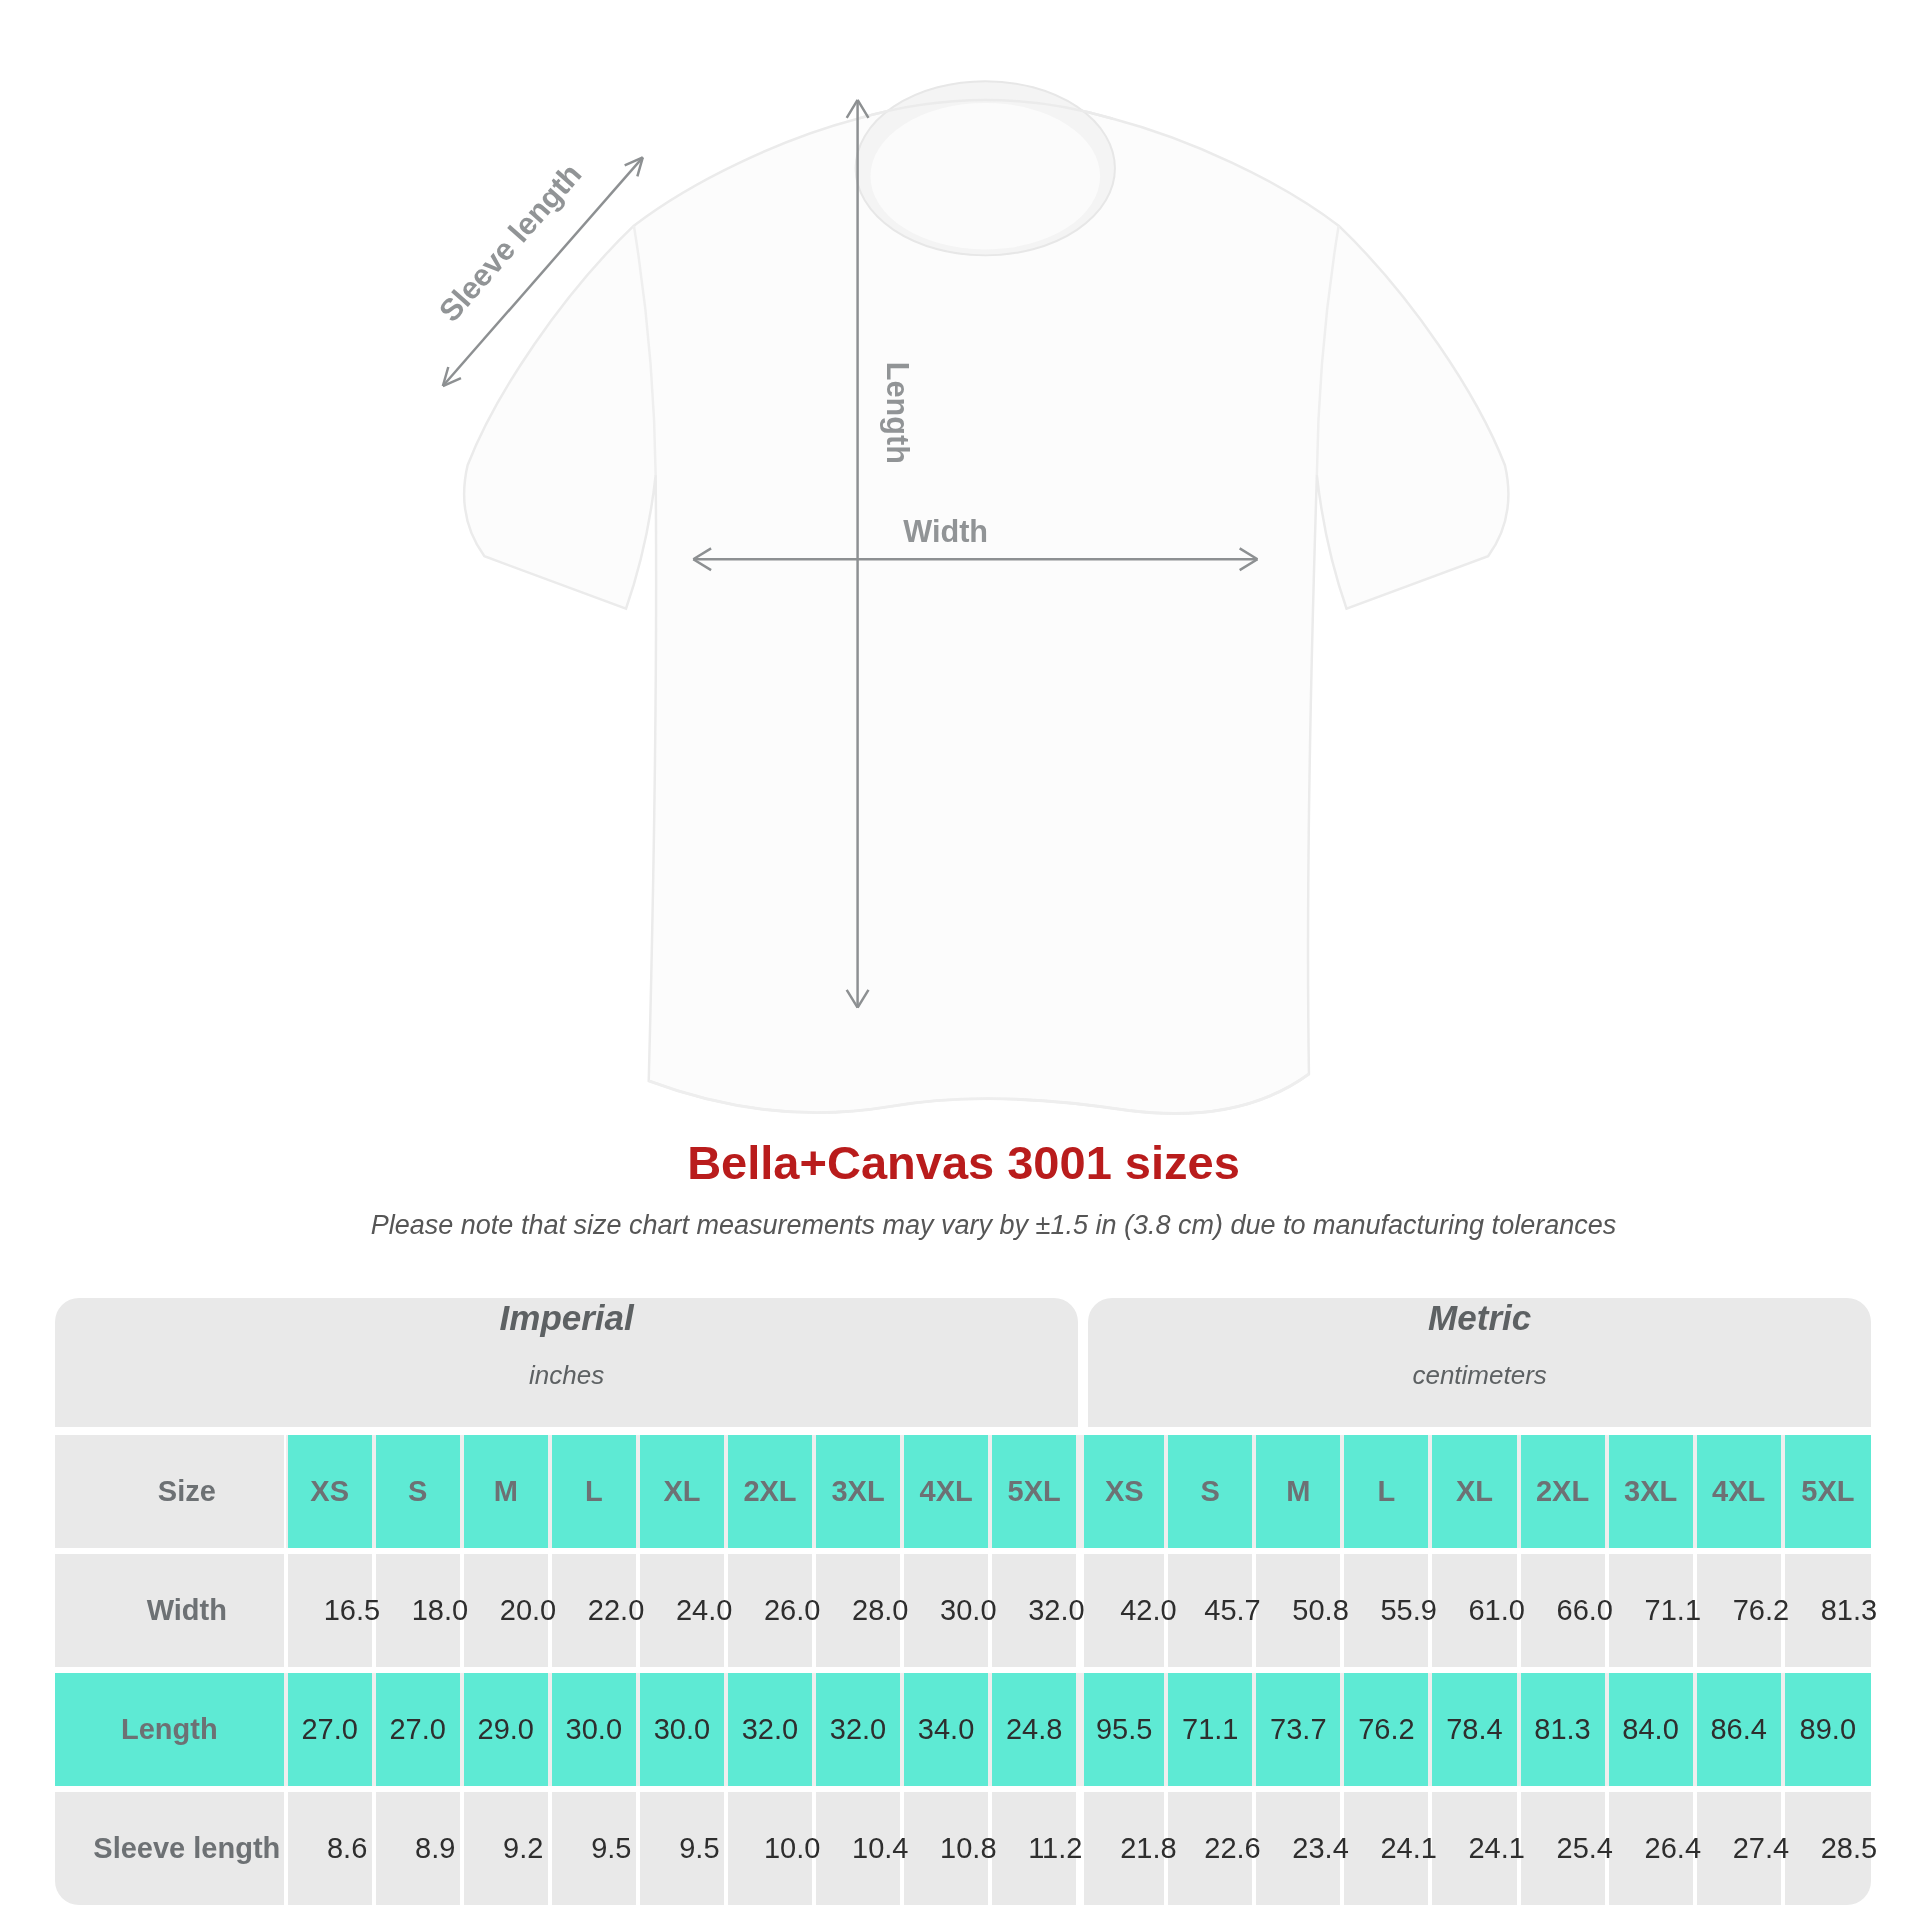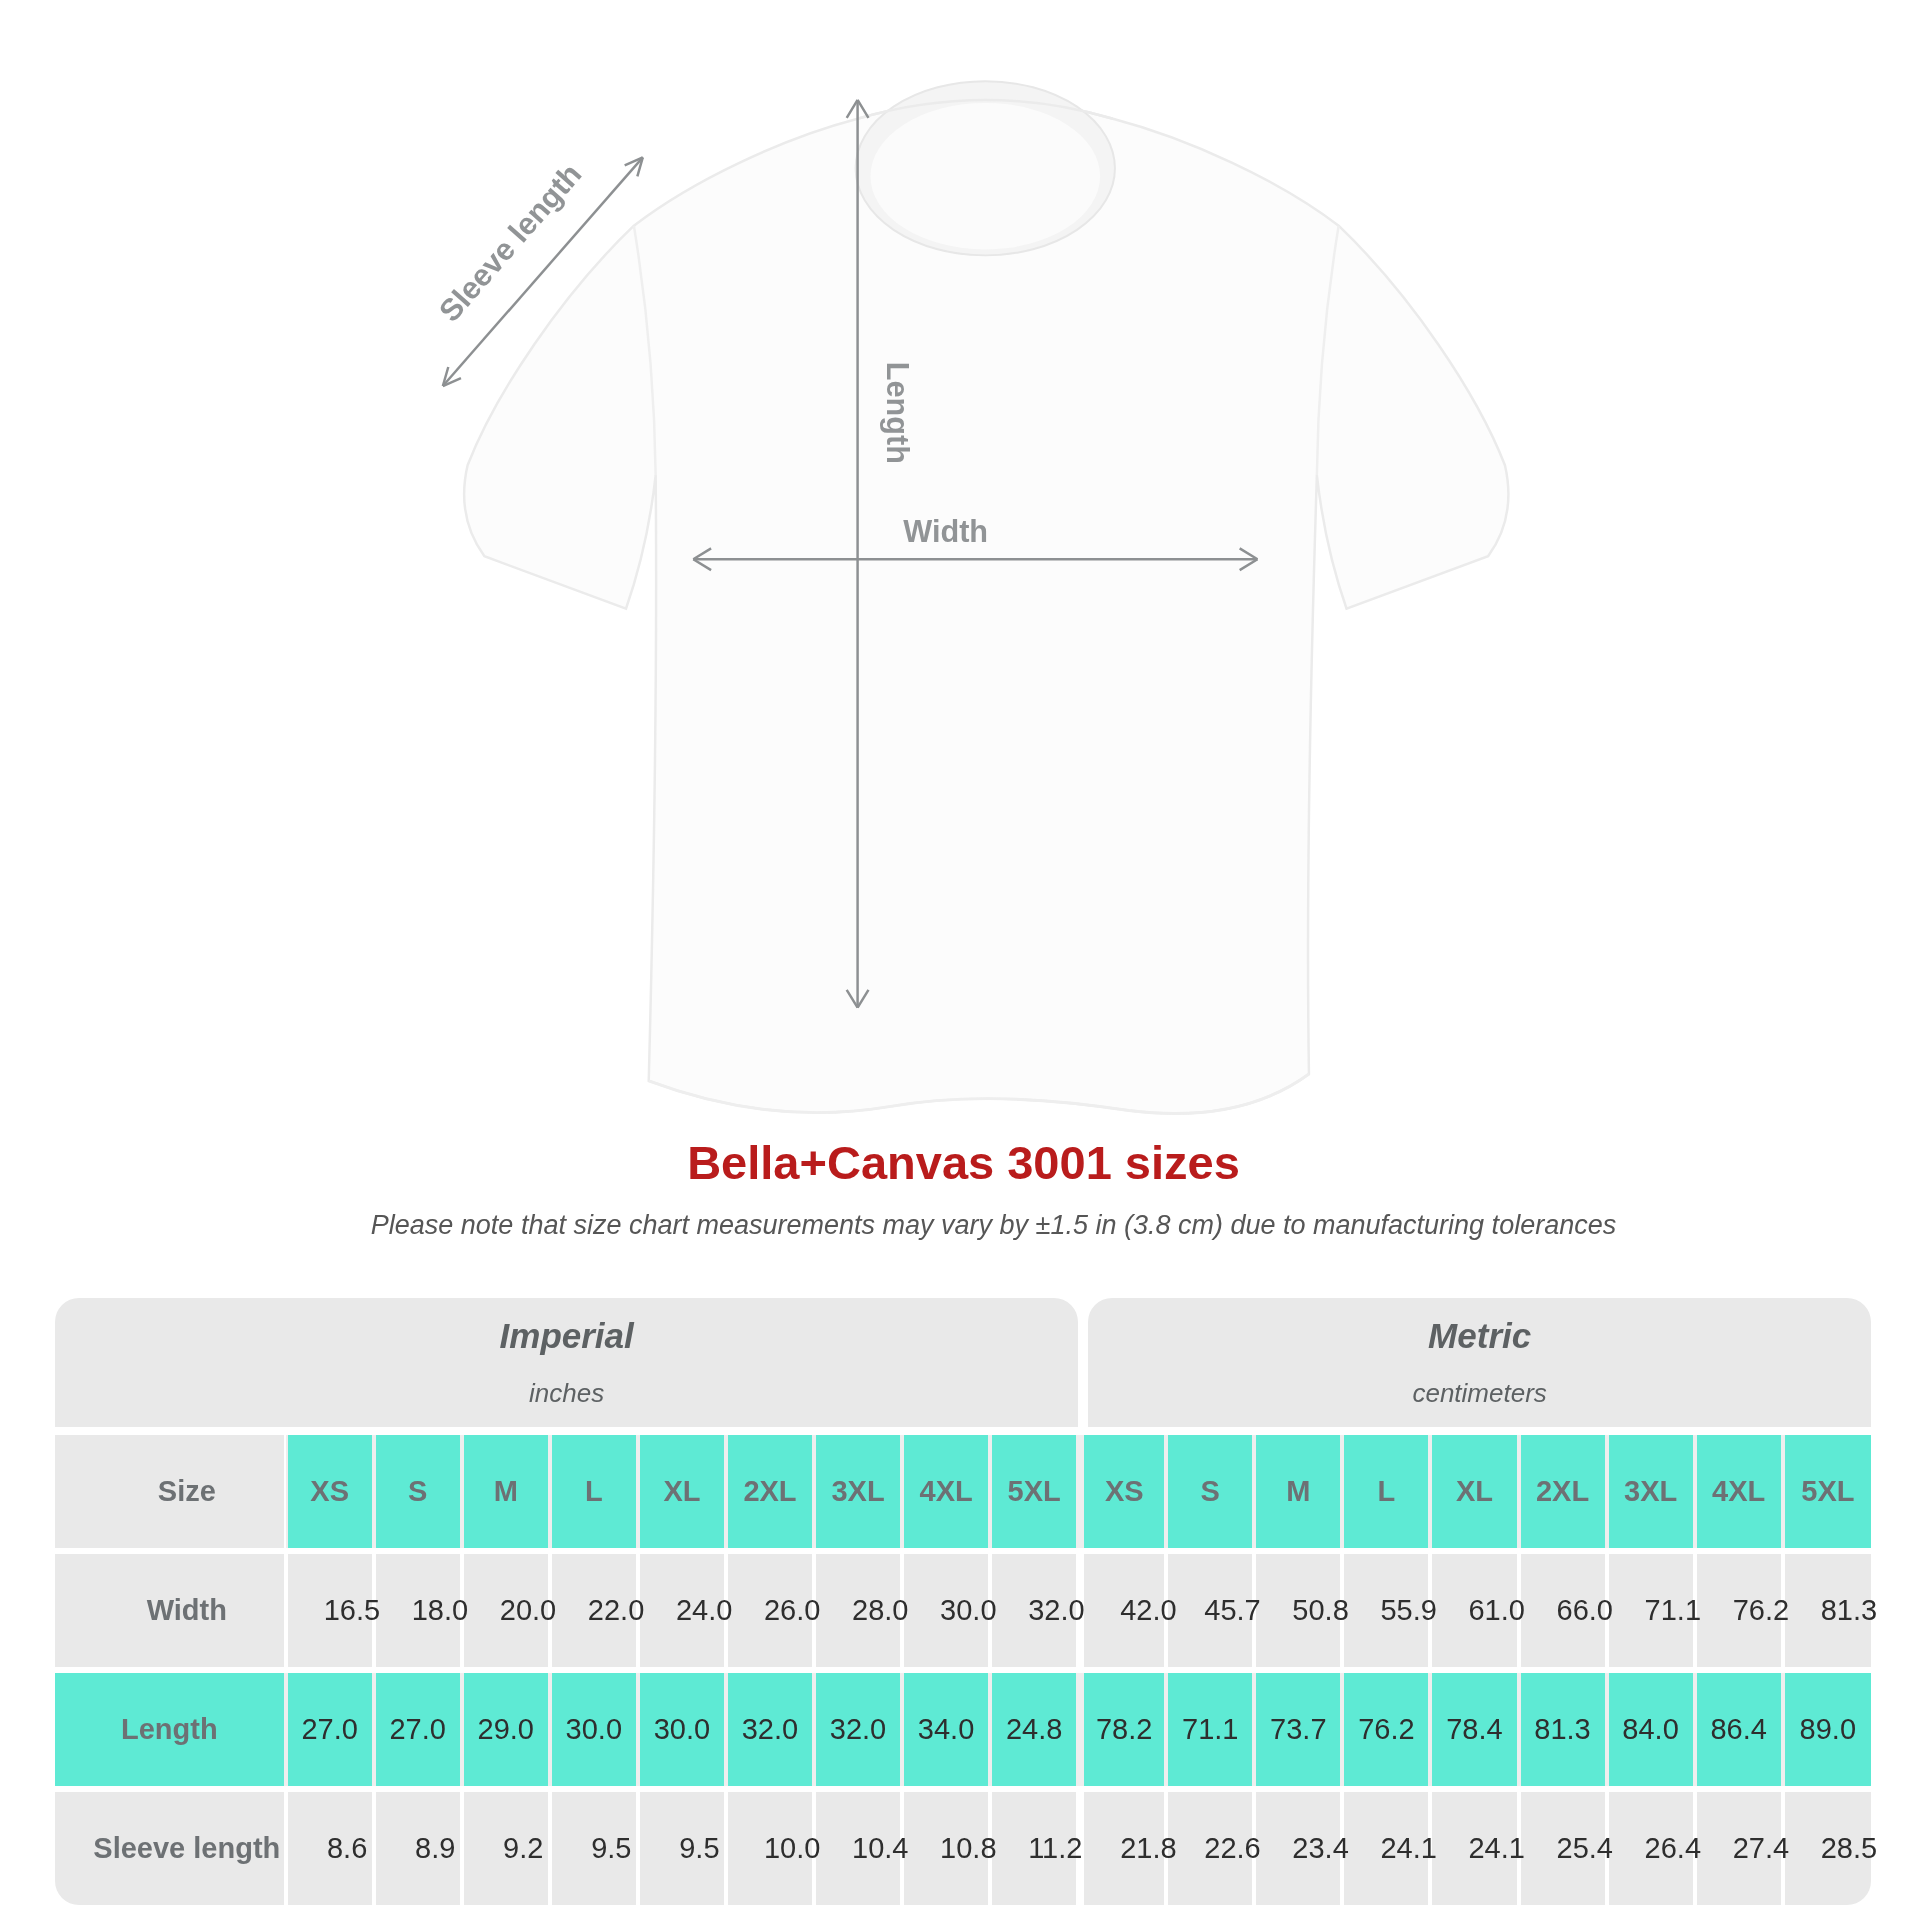--- a/index.html
+++ b/index.html
@@ -21,21 +21,21 @@
   .chart-subtitle {
     position:absolute; top:1210px; left:0; width:100%;
     text-align:center; font-size:27px; font-style:italic; color:#565656;padding-left:30px;
   }
   
   .table-wrap { position:absolute; top:1298px; left:55px; width:1816px; }
   .band-row { display:flex; gap:10px; }
   .band {
     background:#e9e9e9; height:129px;
     border-radius:24px 24px 0 0;
-    display:flex; flex-direction:column; align-items:center; justify-content:center;
+    display:flex; flex-direction:column; align-items:center; 
     color:#5d6163;
   }
   .band.imperial { width:56.35%; }
   .band.metric { flex:1; }
   .band-label { font-size:35px; font-weight:bold; font-style:italic; }
   .band-unit { font-size:26px; font-style:italic; margin-top:22px; }
   table.size-table {
     width:100%; table-layout:fixed;
     border-collapse:separate; border-spacing:0 6px;
     margin-top:2px;
@@ -202,21 +202,21 @@
           <td class="cell w lbl first">Length</td>
           <td class="cell w num">27.0</td>
           <td class="cell w num">27.0</td>
           <td class="cell w num">29.0</td>
           <td class="cell w num">30.0</td>
           <td class="cell w num">30.0</td>
           <td class="cell w num">32.0</td>
           <td class="cell w num">32.0</td>
           <td class="cell w num">34.0</td>
           <td class="cell w num">24.8</td>
-          <td class="cell w num ms">78.2</td>
+          <td class="cell w num ms">95.5</td>
           <td class="cell w num">71.1</td>
           <td class="cell w num">73.7</td>
           <td class="cell w num">76.2</td>
           <td class="cell w num">78.4</td>
           <td class="cell w num">81.3</td>
           <td class="cell w num">84.0</td>
           <td class="cell w num">86.4</td>
           <td class="cell w num last">89.0</td>
         </tr>
 

